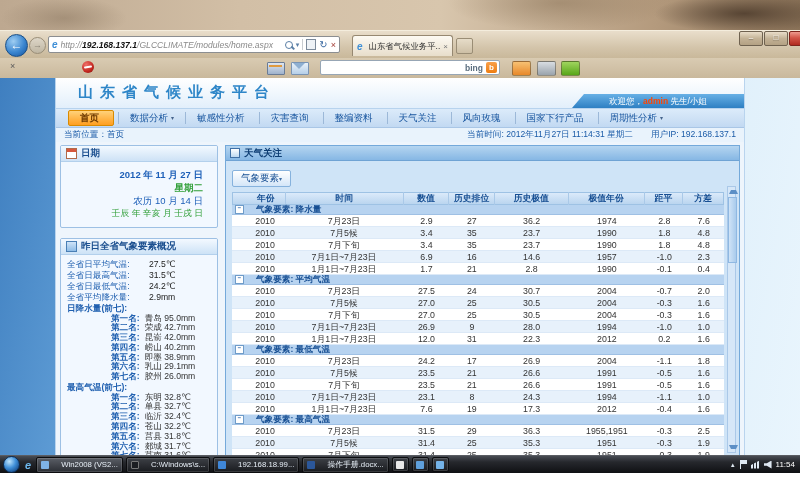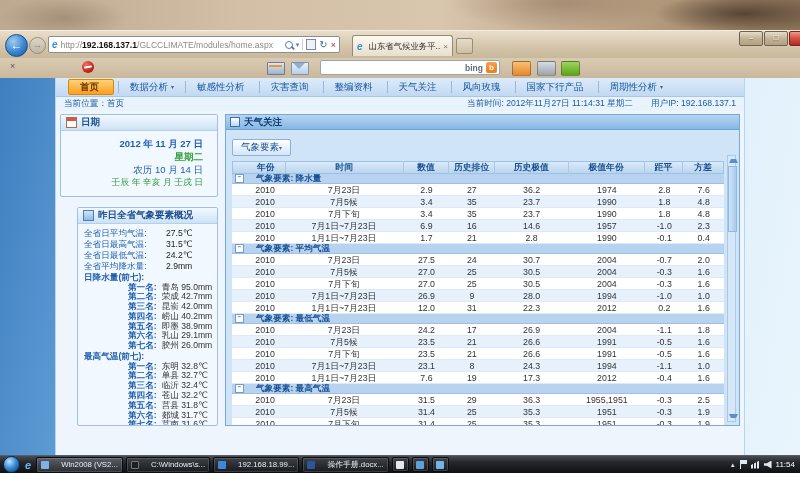--- a/index.html
+++ b/index.html
@@ -24,21 +24,21 @@
   .chrome2{position:absolute;left:0;top:58px;width:800px;height:20px;
     background:linear-gradient(180deg,#d9cbb2,#c9b89c);border-bottom:1px solid #a4937a;}
   .navbtn{position:absolute;border-radius:50%;text-align:center;color:#fff;}
   .back{left:5px;top:34px;width:21px;height:21px;font-size:12px;line-height:20px;
         background:radial-gradient(circle at 35% 30%,#9ecdf2,#3b86d0 55%,#1c5ca6 90%);border:1px solid #1b4f86;}
   .forward{left:29px;top:37px;width:15px;height:15px;font-size:9px;line-height:14px;
         background:linear-gradient(#ddd6c8,#bfb6a2);border:1px solid #9a9documents;border:1px solid #998d77;color:#8c8678;}
   .address{position:absolute;left:48px;top:36px;width:292px;height:17px;background:#fff;border:1px solid #8b8e91;
         border-radius:2px;display:flex;align-items:center;padding:0 3px;box-sizing:border-box;}
   .fav{font-style:italic;font-weight:bold;color:#3f8fd6;font-size:10px;margin-right:3px;}
-  .url{flex:1;font-size:8.6px;white-space:nowrap;overflow:hidden;}
+  .url{flex:1;font-size:8.6px;white-space:nowrap;overflow:hidden;font-style:italic;}
   .url .dim{color:#8a8a8a;} .url .host{color:#111;font-weight:bold;}
   .aicons{display:flex;align-items:center;gap:3px;margin-left:2px;}
   .mag{width:6px;height:6px;border:1.4px solid #5b7fa6;border-radius:50%;position:relative;}
   .mag::after{content:"";position:absolute;width:4px;height:1.5px;background:#5b7fa6;right:-3px;bottom:-1px;transform:rotate(45deg);}
   .acar{font-size:7px;color:#5b7fa6;}
   .adiv{width:1px;height:11px;background:#c8ccd0;}
   .compat{width:8px;height:9px;border:1px solid #7d8b9b;background:#eef2f6;}
   .aref{font-size:10px;color:#3e6ca3;line-height:10px;}
   .astop{font-size:9px;color:#a23b34;line-height:10px;}
   .tab{position:absolute;left:352px;top:35px;width:101px;height:21px;box-sizing:border-box;
@@ -97,21 +97,21 @@
     display:flex;align-items:center;font-size:9.5px;font-weight:bold;color:#1b4f8f;padding-left:5px;gap:4px;}
   .cal-ic{width:9px;height:9px;border:1px solid #b06a4a;background:#fff;position:relative;}
   .cal-ic::after{content:"";position:absolute;left:0;top:0;width:9px;height:3px;background:#d6573d;}
   .wx-ic{width:9px;height:9px;border:1px solid #4a7fb5;background:linear-gradient(#cfe4f8,#8fbce6);}
   .date-body{padding:6px 14px 7px 6px;text-align:right;}
   .dl{font-size:9.5px;line-height:13px;}
   .dl.d1{color:#1d5fb8;font-weight:bold;}
   .dl.d2{color:#2f9e37;font-weight:bold;}
   .dl.d3{color:#1d5fb8;}
   .dl.d4{color:#2f9e37;font-size:8.8px;}
-  .wx-panel{flex:1;margin-left:17px;}
+  .wx-panel{flex:1;}
   .wx-body{padding:4px 4px 0 6px;}
   .stat{display:flex;font-size:8.6px;line-height:11px;height:11px;}
   .stat .sl{color:#2060b0;width:82px;flex:none;}
   .stat .sv{color:#222;}
   .rtitle{font-size:8.6px;font-weight:bold;color:#2060b0;line-height:10.5px;height:10.5px;}
   .ritem{display:flex;font-size:8.6px;line-height:9.8px;height:9.8px;padding-left:44px;gap:5px;}
   .ritem .rk{color:#2060b0;font-weight:bold;flex:none;}
   .ritem .rt{color:#333;white-space:nowrap;}
   
   .main{flex:1;min-width:0;}
@@ -223,20 +223,24 @@
   <span class="bing-word">bing</span>
   <span class="bing-btn">b</span>
 </div>
 <span class="addon a1"></span>
 <span class="addon a2"></span>
 <span class="addon a3"></span>
 
 <div class="page">
   <div class="site">
 
+    <div class="site-header">
+      <div class="site-title">山东省气候业务平台</div>
+      <div class="welcome"><span>欢迎您，</span><span class="usr">admin</span><span> 先生/小姐</span></div>
+    </div>
 
     <div class="site-nav">
 
     <a class="nav-item active">
           <span>首页</span>
           <span class="arr"></span>
         </a>
         <a class="nav-item">
           <span>数据分析</span>
           <span class="arr">▾</span>

